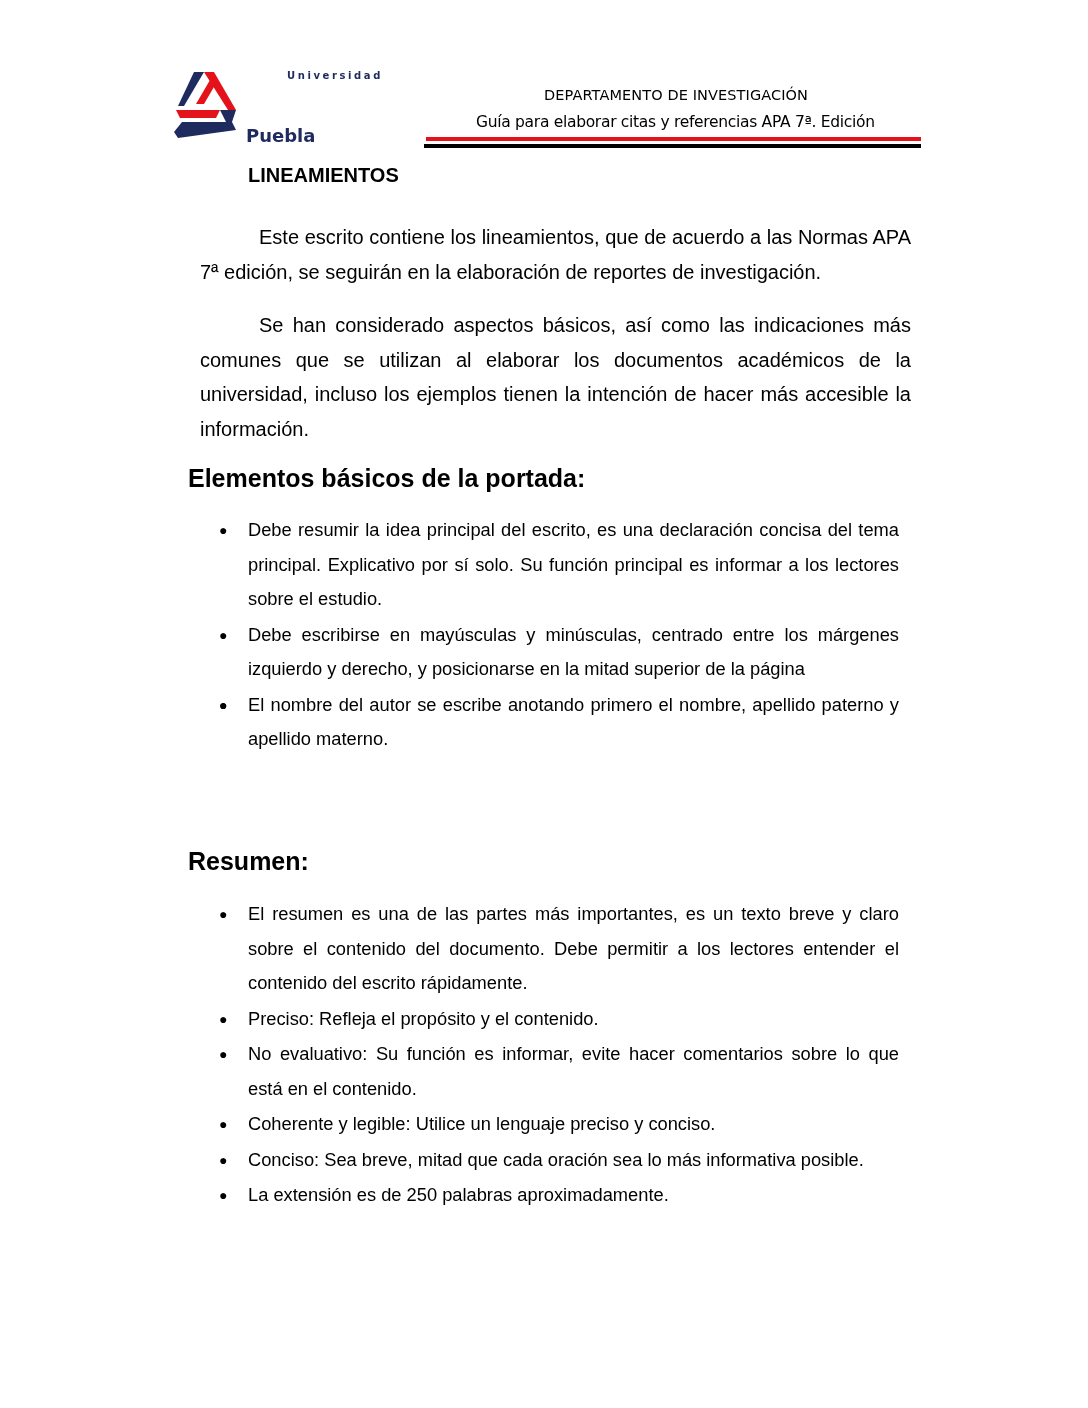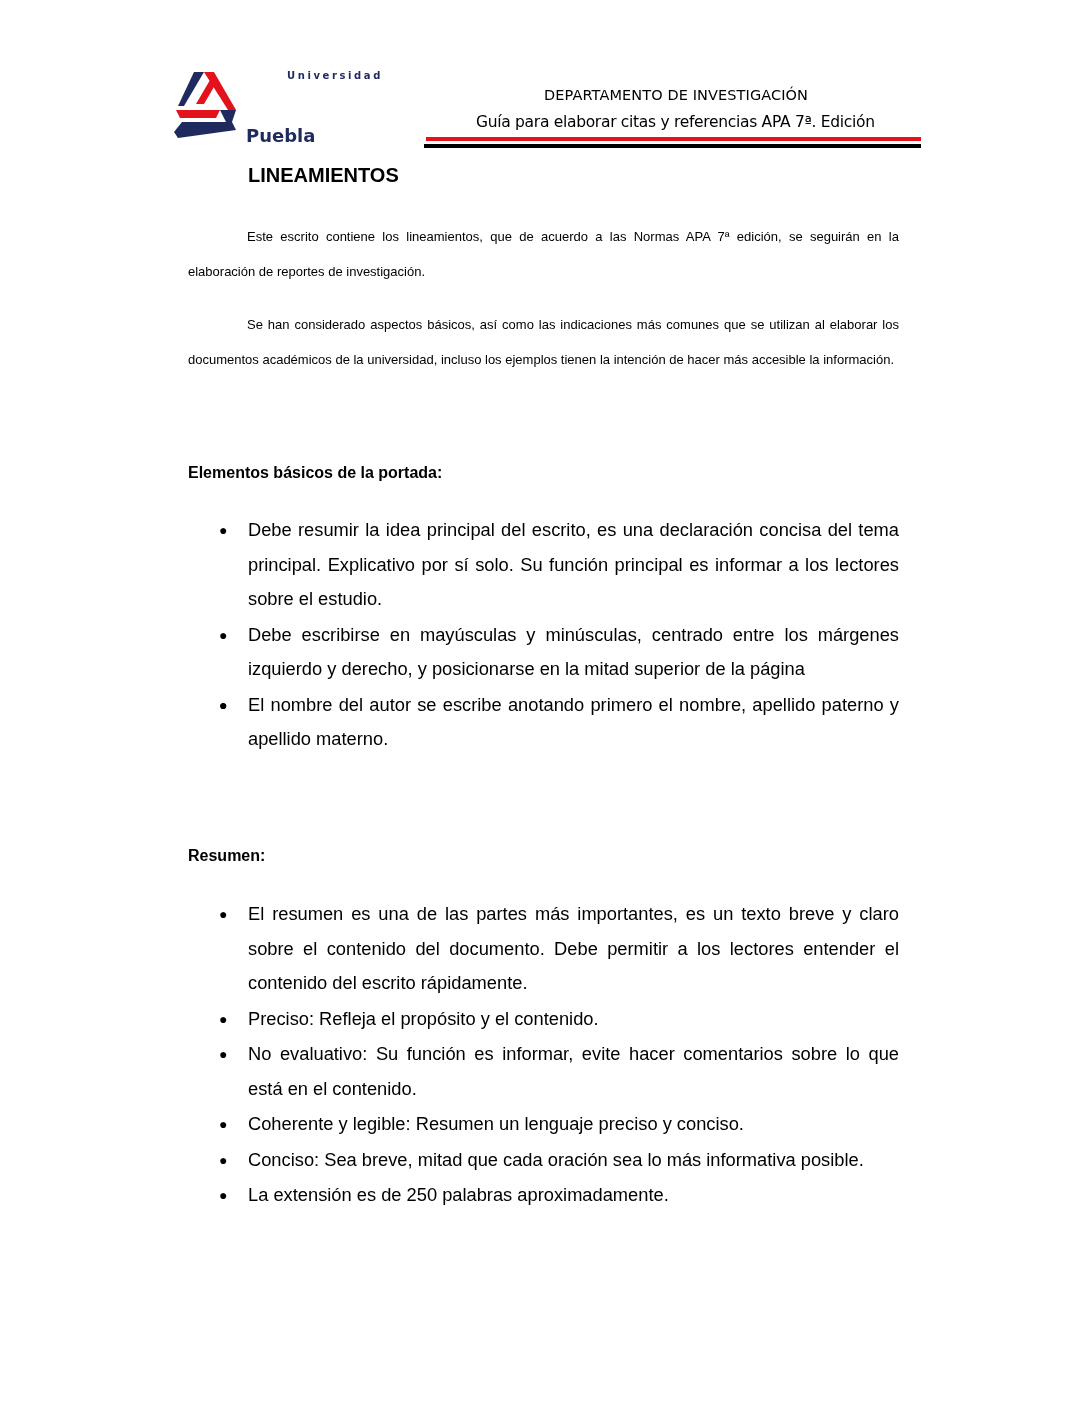--- a/index.html
+++ b/index.html
@@ -10,22 +10,22 @@
   .logo-universidad { position: absolute; left: 72px; top: 0px; font-family: "DejaVu Sans", sans-serif; font-size: 10px; letter-spacing: 2.6px; color: #1f2a5e; font-weight: bold; margin-left: 41px; }
   .logo-lasalle { position: absolute; left: 69px; top: 10px; font-family: "DejaVu Sans", sans-serif; font-size: 33px; color: #1f2a5e; font-weight: bold; letter-spacing: -1px; }
   .logo-reg { font-size: 8px; vertical-align: baseline; letter-spacing: 0; font-weight: normal; }
   .logo-puebla { position: absolute; left: 72px; top: 55px; font-family: "DejaVu Sans", sans-serif; font-size: 18px; color: #1f2a5e; font-weight: bold; }
 
   .hdr-dept { position: absolute; left: 544px; top: 87px; width: 300px; font-family: "DejaVu Sans", sans-serif; font-size: 14.5px; letter-spacing: 0.1px; }
   .hdr-guide { position: absolute; left: 476px; top: 113px; width: 430px; font-family: "DejaVu Sans", sans-serif; font-size: 15.5px; letter-spacing: -0.3px; }
   .rule-red { position: absolute; left: 426px; top: 137px; width: 495px; height: 4px; background: #e3121b; }
   .rule-black { position: absolute; left: 424px; top: 144px; width: 497px; height: 4px; background: #000; }
   .h-main { position: absolute; left: 248px; top: 164px; font-weight: bold; font-size: 20px; }
-  .para { position: absolute; left: 188px; width: 711px; text-align: justify; text-align-last: left; font-size: 13px; line-height: 34.5px; text-indent: 59px; }
-  .h-sec { position: absolute; left: 188px; font-weight: bold; font-size: 16px; }
+  .para { position: absolute; left: 200px; width: 711px; text-align: justify; text-align-last: left; font-size: 20px; line-height: 34.5px; text-indent: 59px; }
+  .h-sec { position: absolute; left: 188px; font-weight: bold; font-size: 25px; }
   .list { position: absolute; left: 188px; width: 711px; margin: 0; padding: 0; list-style: none; font-size: 18.3px; line-height: 34.5px; }
   .list li { position: relative; padding-left: 60px; text-align: justify; text-align-last: left; margin-bottom: 1px; }
   .bullet { position: absolute; left: 31px; top: 0; font-size: 14px; }
 </style>
 </head>
 <body>
 
 <div class="logo">
   <svg width="66" height="68" viewBox="0 0 66 68">
     <polygon points="20,0 30,0 10,34 4,34" fill="#1f2a5e"></polygon>
@@ -55,16 +55,16 @@
   <li><span class="bullet">●</span><span>Debe escribirse en mayúsculas y minúsculas, centrado entre los márgenes izquierdo y derecho, y posicionarse en la mitad superior de la página</span></li>
   <li><span class="bullet">●</span></li>
   <li><span class="bullet">●</span><span>El nombre del autor se escribe anotando primero el nombre, apellido paterno y apellido materno.</span></li>
 </ul>
 
 <div class="h-sec" style="top:847px;text-align:right;">Resumen:</div>
 <ul class="list" style="top:897px;">
   <li><span class="bullet">●</span><span>El resumen es una de las partes más importantes, es un texto breve y claro sobre el contenido del documento. Debe permitir a los lectores entender el contenido del escrito rápidamente.</span></li>
   <li><span class="bullet">●</span><span>Preciso: Refleja el propósito y el contenido.</span></li>
   <li><span class="bullet">●</span><span>No evaluativo: Su función es informar, evite hacer comentarios sobre lo que está en el contenido.</span></li>
-  <li><span class="bullet">●</span><span>Coherente y legible: Resumen un lenguaje preciso y conciso.</span></li>
+  <li><span class="bullet">●</span><span>Coherente y legible: Utilice un lenguaje preciso y conciso.</span></li>
   <li><span class="bullet">●</span><span>Conciso: Sea breve, mitad que cada oración sea lo más informativa posible.</span></li>
   <li><span class="bullet">●</span><span>La extensión es de 250 palabras aproximadamente.</span></li>
 </ul>
 
 </body></html>

